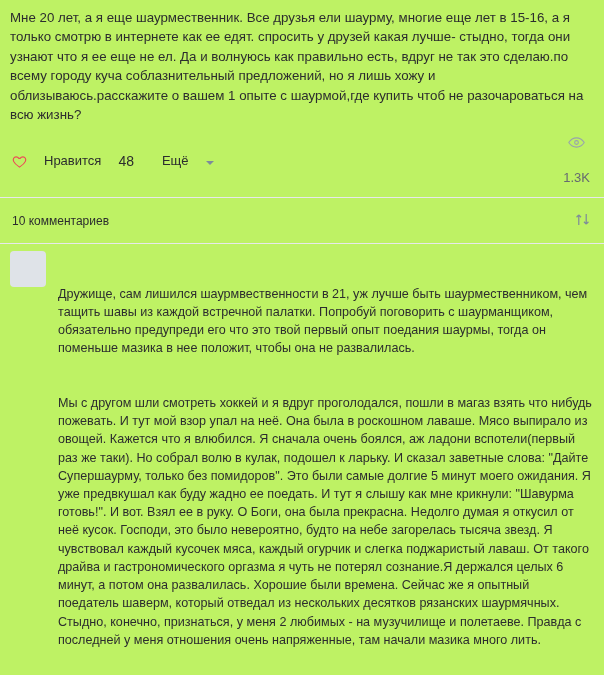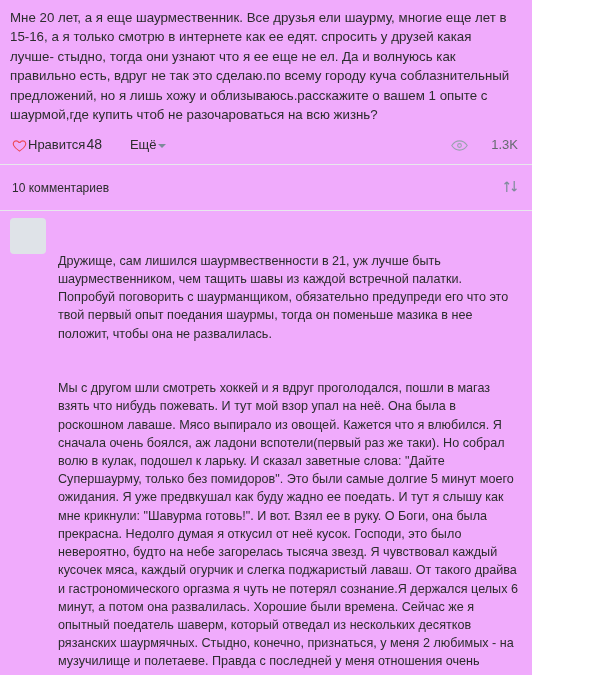--- a/index.html
+++ b/index.html
@@ -9,24 +9,24 @@
     background: #ffffff;
   }
   body {
     width: 604px;
     height: 675px;
     font-family: "Liberation Sans", sans-serif;
     color: #2c2d2e;
     overflow: hidden;
   }
   .page {
-    width: 532px;
+    width: 604px;
     height: 675px;
     position: relative;
-    background: #f0abfc;
+    background: #bef264;
   }
 
   
   .post {
     padding: 8px 14px 0 10px;
   }
   .post-text {
     font-size: 13.3px;
     line-height: 19.4px;
     color: #2c2d2e;
@@ -37,21 +37,21 @@
   .actions {
     display: flex;
     align-items: center;
     padding: 12px 14px 12px 12px;
     font-size: 13px;
     color: #2c2d2e;
   }
   .action {
     display: flex;
     align-items: center;
-    gap: 1px;
+    gap: 17px;
     margin-right: 28px;
     cursor: pointer;
   }
   .action .label { color: #2c2d2e; font-size: 13px; }
   .action .count { color: #2c2d2e; font-size: 14px; }
   .heart-icon {
     display: inline-block;
     width: 15px;
     height: 15px;
     position: relative;
@@ -66,20 +66,21 @@
     position: relative;
     top: 2px;
   }
   .views {
     margin-left: auto;
     display: flex;
     align-items: center;
     gap: 23px;
     color: #656a70;
     font-size: 13px;
+    flex-direction: column;
   }
   .eye-icon { width: 17px; height: 11px; display: inline-block; }
 
   
   .divider {
     height: 1px;
     background: #e7e8ec;
     margin: 0;
   }
 

